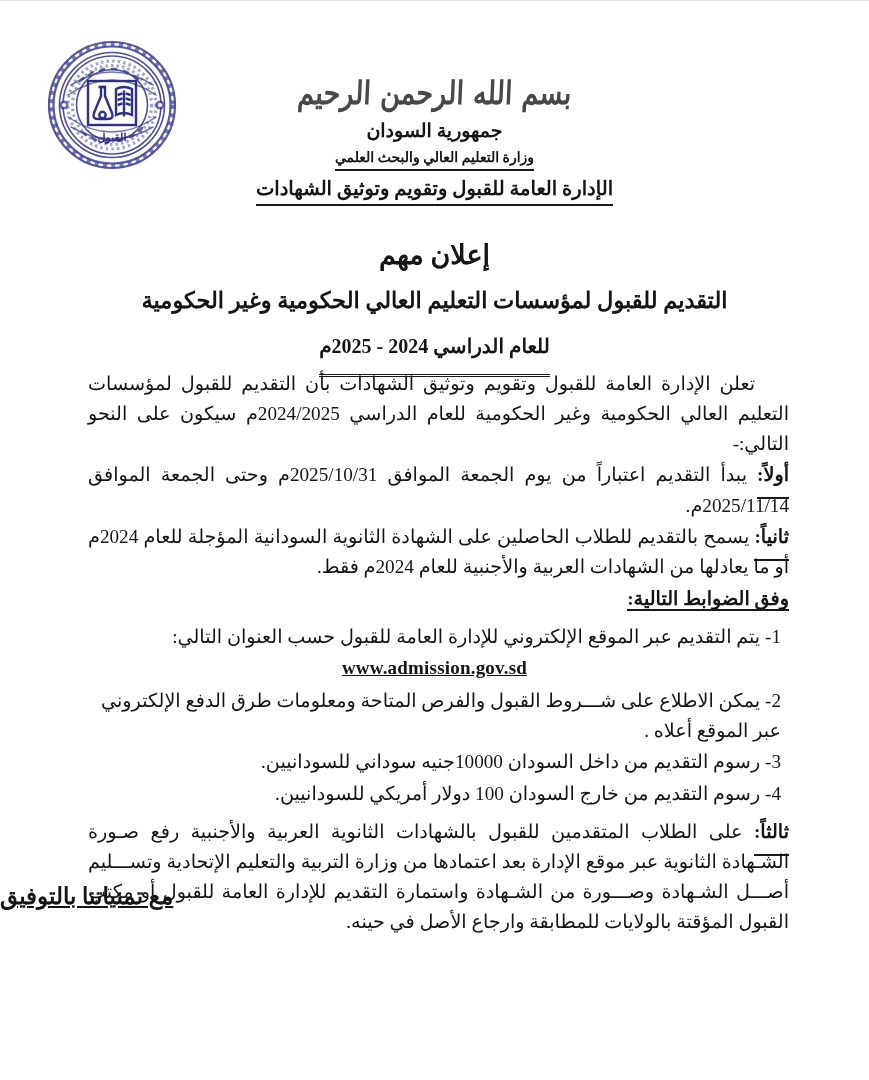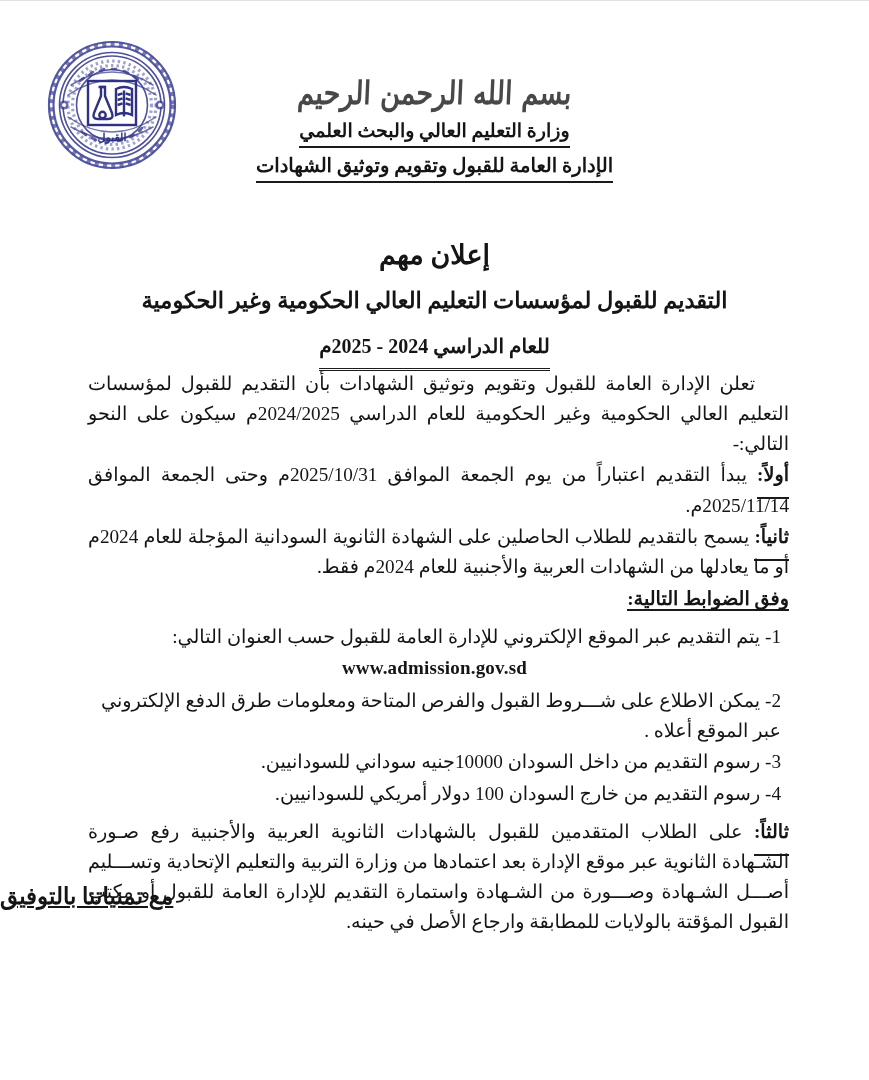--- a/index.html
+++ b/index.html
@@ -54,21 +54,21 @@
     opacity: .86;
   }
   .country {
     font-size: 19px;
     font-weight: bold;
     letter-spacing: 1px;
     margin-bottom: 3px;
   }
   .ministry,
   .department {
-    font-size: 19px;
+    font-size: 14px;
     font-weight: bold;
     letter-spacing: .4px;
     display: inline-block;
     border-bottom: 2px solid #1a1a1a;
     padding-bottom: 1px;
     margin-bottom: 4px;
   }
   .department { font-size: 19.5px; }
   .hdr-line { line-height: 1.45; }
 
@@ -91,21 +91,21 @@
     font-weight: bold;
     letter-spacing: .2px;
     margin-bottom: 20px;
     margin-top: 13px;
   }
   .year {
     display: inline-block;
     font-size: 20px;
     font-weight: bold;
     border-bottom: 3px double #1a1a1a;
-    padding-bottom: 10px;
+    padding-bottom: 16px;
   }
 
   
   .body {
     position: absolute;
     right: 80px;
     left: 80px;
     top: 368px;
     font-size: 19.2px;
     line-height: 1.57;
@@ -142,20 +142,21 @@
   ol.rules li .num { }
   .url {
     display: block;
     text-align: center;
     direction: ltr;
     font-family: "Liberation Serif", "DejaVu Serif", serif;
     font-weight: bold;
     font-size: 19px;
     letter-spacing: .2px;
     margin: 1px 0 3px 0;
+    text-decoration: underline;
   }
   .li-3, .li-4 { text-align: center; }
   .li-2-tail { }
 
   
   .closing {
     position: absolute;
     left: 0;
     right: 0;
     top: 882px;
@@ -236,20 +237,23 @@
         <path d="M81.6 56.4 l5 1.6 M81.6 61.4 l5 1.6 M81.6 66.4 l5 1.6"></path>
       </g>
 
       <text x="68" y="104" text-anchor="middle" fill="#2e3184" font-family="Liberation Serif, serif" font-size="11" font-weight="bold">القبول</text>
     </svg>
   </div>
 
   <div class="header">
     <div class="basmala">بسم الله الرحمن الرحيم</div>
     <div class="hdr-line">
+      <span class="country">جمهورية السودان</span>
+    </div>
+    <div class="hdr-line">
       <span class="ministry">وزارة التعليم العالي والبحث العلمي</span>
     </div>
     <div class="hdr-line">
       <span class="department">الإدارة العامة للقبول وتقويم وتوثيق الشهادات</span>
     </div>
   </div>
 
   <div class="titleblock">
     <div class="announce">إعلان مهم</div>
     <div class="subject">التقديم للقبول لمؤسسات التعليم العالي  الحكومية وغير الحكومية</div>

